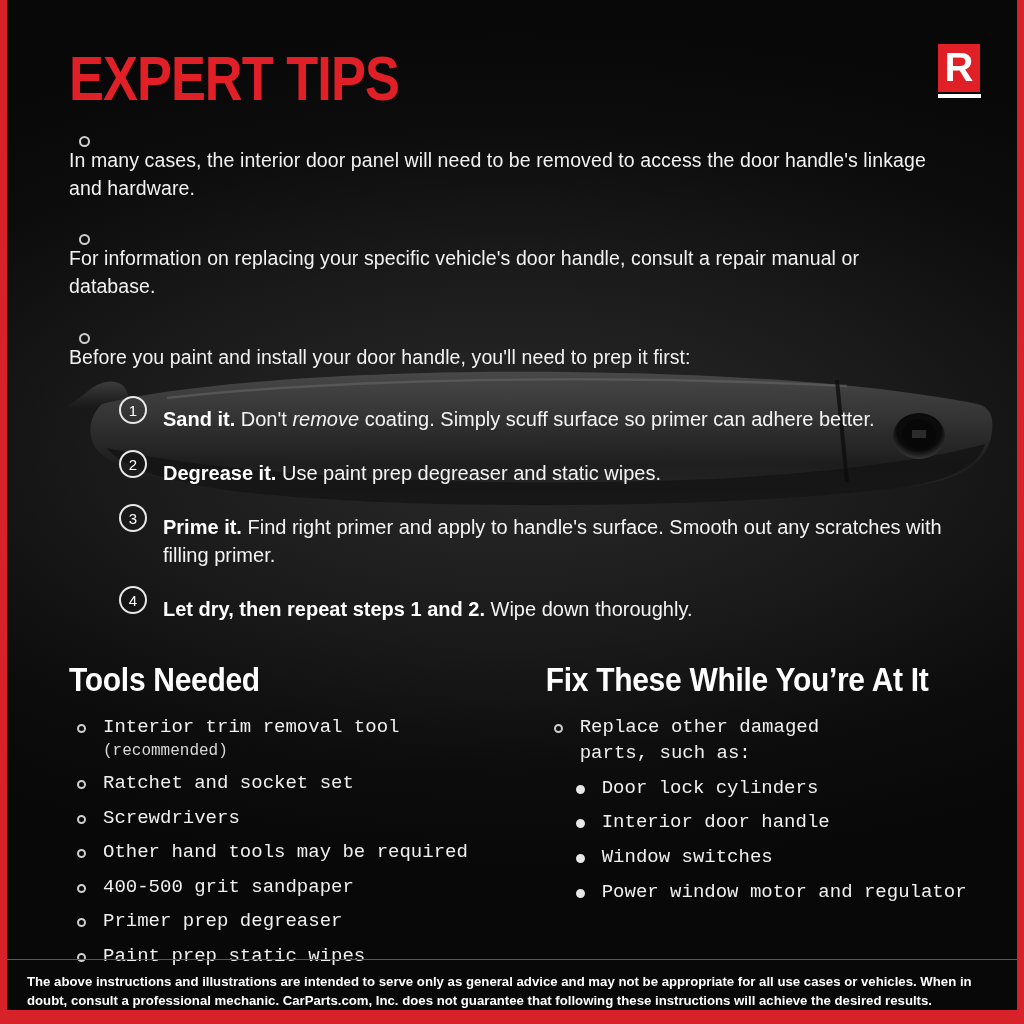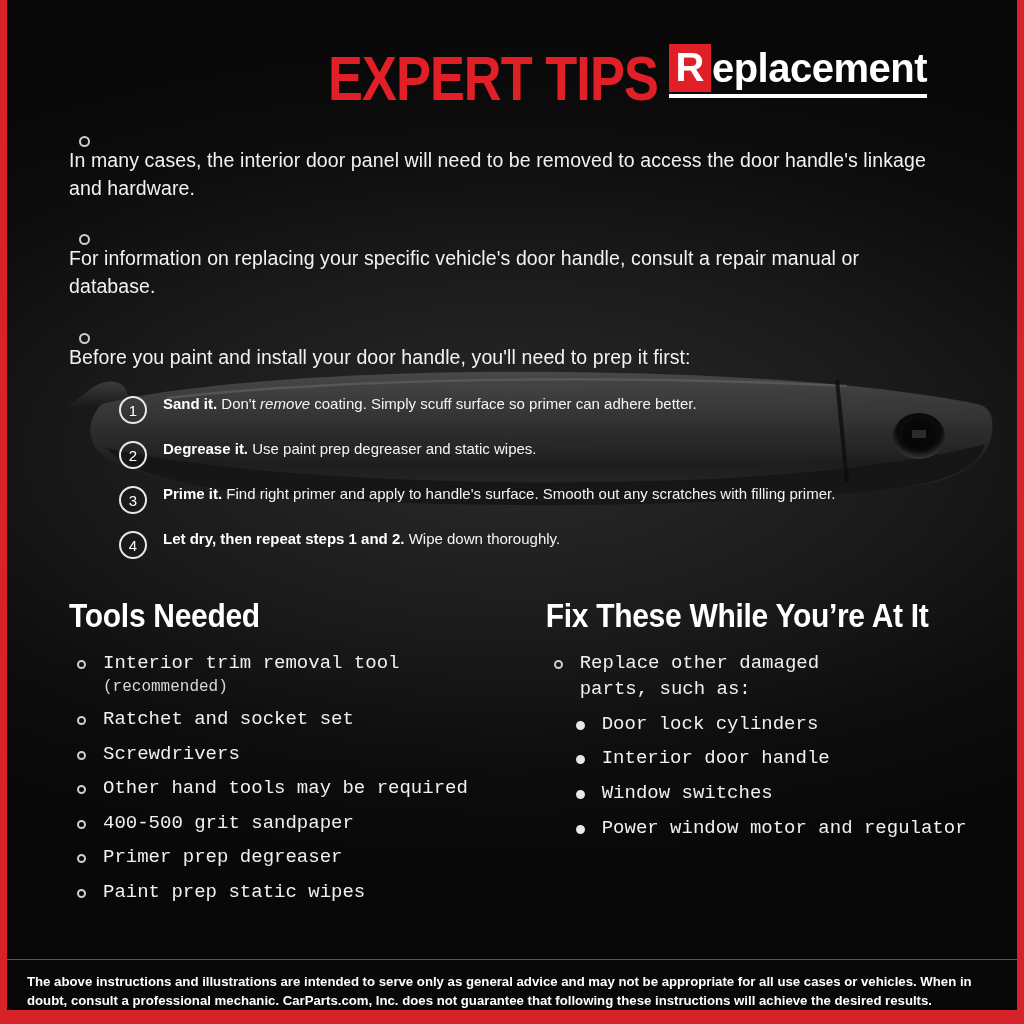--- a/index.html
+++ b/index.html
@@ -26,23 +26,22 @@
     left: 40px; top: 352px;
     width: 950px; height: 180px;
     pointer-events: none;
     opacity: 0.97;
   }
   
   .header {
     position: relative;
     display: flex;
     align-items: flex-start;
-    justify-content: flex-end;
-    padding: 40px 90px 0 62px;
-    margin-left: 24px;
+    justify-content: space-between;
+    padding: 40px 36px 0 62px;
   }
   .expert-tips {
     font-size: 54px;
     font-weight: 900;
     letter-spacing: -1px;
     color: #e01f26;
     line-height: 1;
     font-family: "Liberation Sans", sans-serif;
     transform: scaleY(1.18) scaleX(0.97);
     transform-origin: left top;
@@ -116,23 +115,24 @@
     color: #fff;
     font-size: 15px;
     display: flex;
     align-items: center;
     justify-content: center;
     flex: 0 0 auto;
     margin: 3px 16px 0 0;
   }
   .step-text {
     color: #f4f4f4;
-    font-size: 15px;
+    font-size: 20px;
     line-height: 1.4;
     max-width: 800px;
+    margin-top: 12px;
   }
   .step-text b { font-weight: 700; color: #fff; }
   .step-text i { font-style: italic; }
   
   .columns {
     position: relative;
     display: flex;
     margin: 42px 40px 0 62px;
     gap: 36px;
   }
@@ -230,21 +230,20 @@
     <ellipse cx="872" cy="84" rx="26" ry="23" fill="url(#kh)"></ellipse>
     <ellipse cx="872" cy="82" rx="17" ry="15" fill="#070707"></ellipse>
     <path d="M865,78 h14 v8 h-14 z" fill="#2c2c2c"></path>
   </svg>
 
   <div class="header">
     <div class="expert-tips">EXPERT TIPS</div>
     <div class="logo">
       <div class="logo-inner">
         <span class="logo-r">R</span>
-        <span>eplacement</span>
       </div>
     </div>
   </div>
 
   <div class="top-bullets">
     <div class="bullet-row">
       <span class="bullet-marker"></span>
       <span class="bullet-text">In many cases, the interior door panel will need to be removed to access the door handle's linkage and hardware.</span>
     </div>
     <div class="bullet-row">

